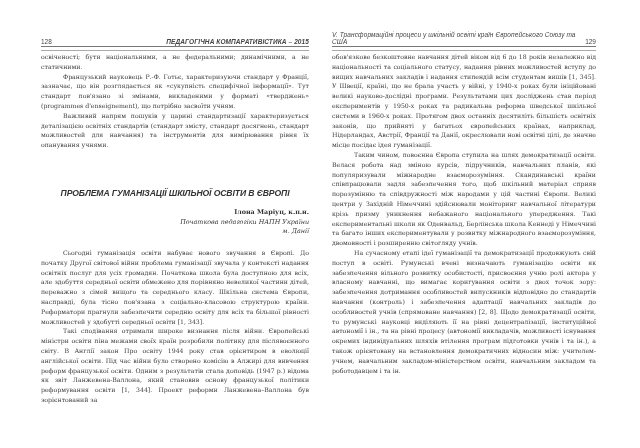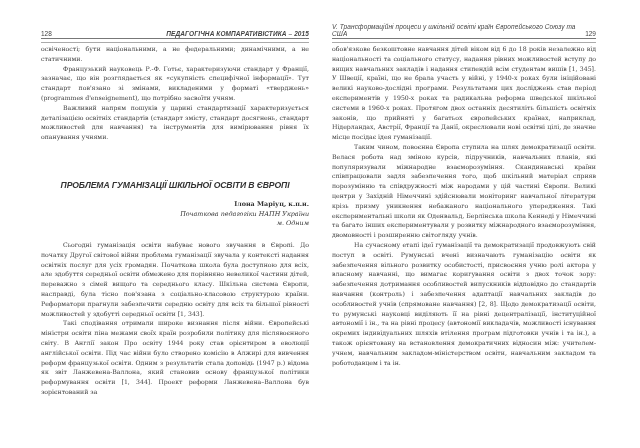--- a/index.html
+++ b/index.html
@@ -1,21 +1,21 @@
 <!DOCTYPE html>
 <html><head>
   <meta charset="utf-8">
   <style>
     html, body { margin: 0; padding: 0; }
     body {
       width: 640px; height: 448px; background: #ffffff; overflow: hidden;
       position: relative; color: #333;
       font-family: "DejaVu Serif", serif;
     }
-    .page { position: absolute; top: 0; height: 340px; }
+    .page { position: absolute; top: 8px; height: 340px; }
     .page.left { left: 0; width: 320px; }
     .page.right { left: 320px; width: 320px; }
     .header {
       position: absolute; top: 25px; height: 12px;
       font-family: "Liberation Sans", sans-serif; font-size: 6.5px;
       color: #444; display: flex; justify-content: space-between; align-items: flex-end;
     }
     .left .header { left: 41px; width: 268px; }
     .right .header { left: 12px; width: 264px; }
     .header .title { font-style: italic; font-weight: bold; letter-spacing: 0.1px; }
@@ -61,21 +61,21 @@
     <p>освіченості; бути національними, а не федеральними; динамічними, а не статичними.</p>
     <p class="ind">Французький науковець Р.-Ф. Готьє, характеризуючи стандарт у Франції, зазначає, що він розглядається як «сукупність специфічної інформації». Тут стандарт пов'язано зі змінами, викладеними у форматі «тверджень» (programmes d'enseignement), що потрібно засвоїти учням.</p>
     <p class="ind">Важливий напрям пошуків у царині стандартизації характеризується деталізацією освітніх стандартів (стандарт змісту, стандарт досягнень, стандарт можливостей для навчання) та інструментів для вимірювання рівня їх опанування учнями.</p>
   </div>
 
   <div class="article-title">ПРОБЛЕМА ГУМАНІЗАЦІЇ ШКІЛЬНОЇ ОСВІТИ В ЄВРОПІ</div>
 
   <div class="byline">
     <div class="author">Ілона Маріуц, к.п.н.</div>
     <div class="affil">Початкова педагогіки НАПН України</div>
-    <div class="city">м. Одним</div>
+    <div class="city">м. Данії</div>
   </div>
 
   <div class="body main">
     <p class="ind">Сьогодні гуманізація освіти набуває нового звучання в Європі. До початку Другої світової війни проблема гуманізації звучала у контексті надання освітніх послуг для усіх громадян. Початкова школа була доступною для всіх, але здобуття середньої освіти обмежено для порівняно невеликої частини дітей, переважно з сімей вищого та середнього класу. Шкільна система Європи, насправді, була тісно пов'язана з соціально-класовою структурою країни. Реформатори прагнули забезпечити середню освіту для всіх та більшої рівності можливостей у здобутті середньої освіти [1, 343].</p>
     <p class="ind">Такі сподівання отримали широке визнання після війни. Європейські міністри освіти піна межами своїх країн розробили політику для післявоєнного світу. В Англії закон Про освіту 1944 року став орієнтиром в еволюції англійської освіти. Під час війни було створено комісію в Алжирі для вивчення реформ французької освіти. Одним з результатів стала доповідь (1947 р.) відома як звіт Ланжевена-Валлона, який становив основу французької політики реформування освіти [1, 344]. Проект реформи Ланжевена–Валлона був зорієнтований за</p>
   </div>
 </div>
 
 <div class="page right">
   <div class="header">

